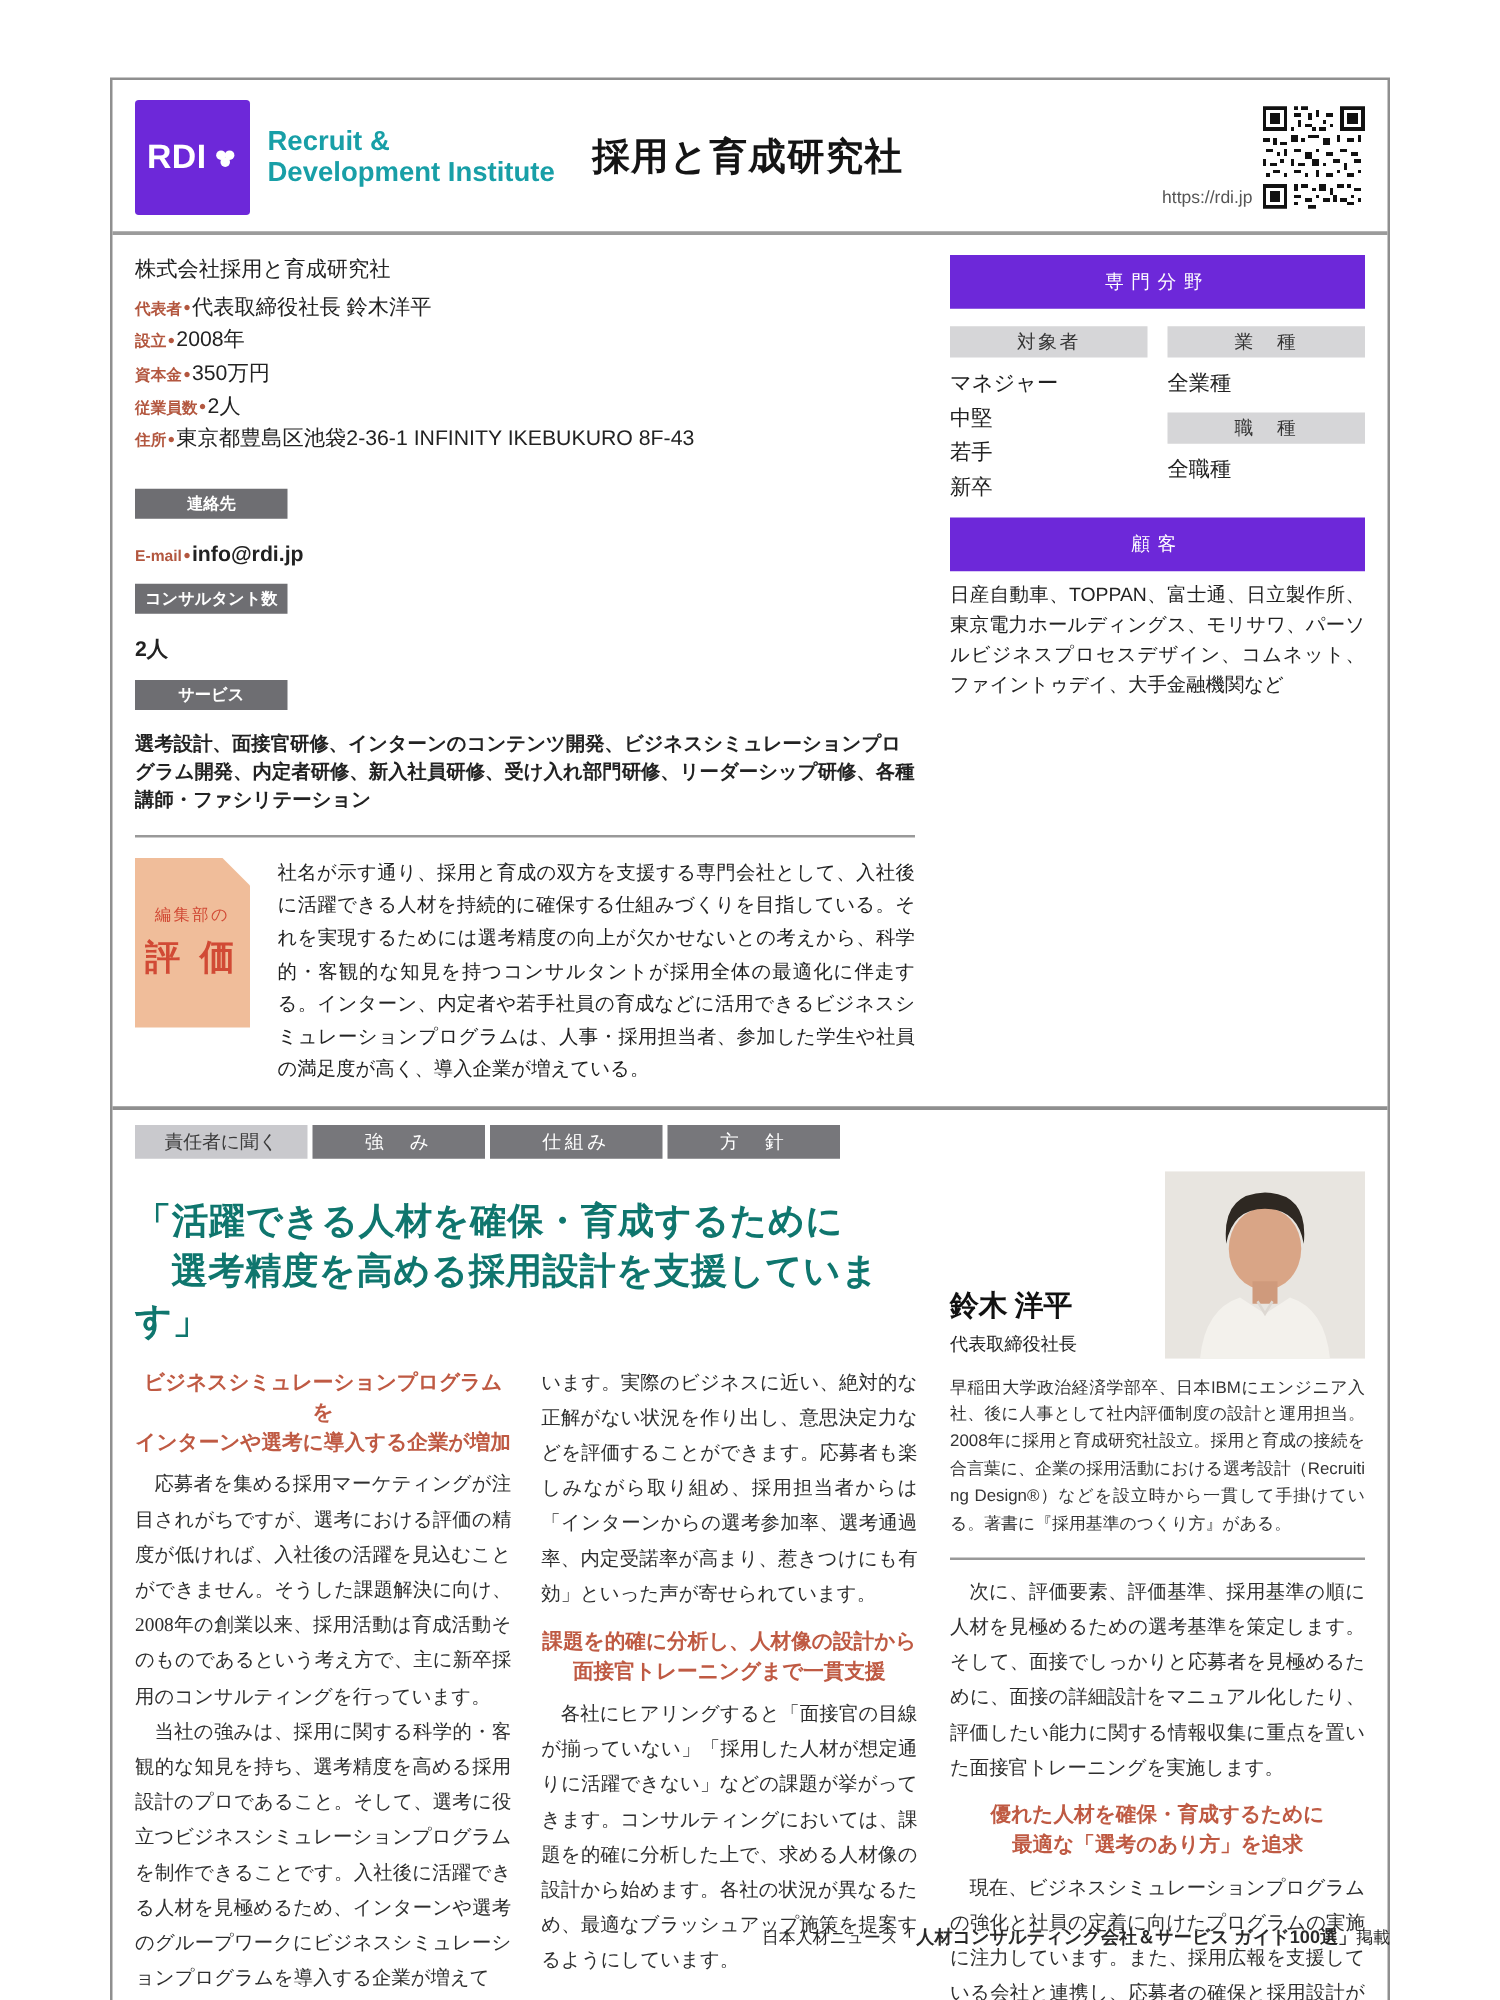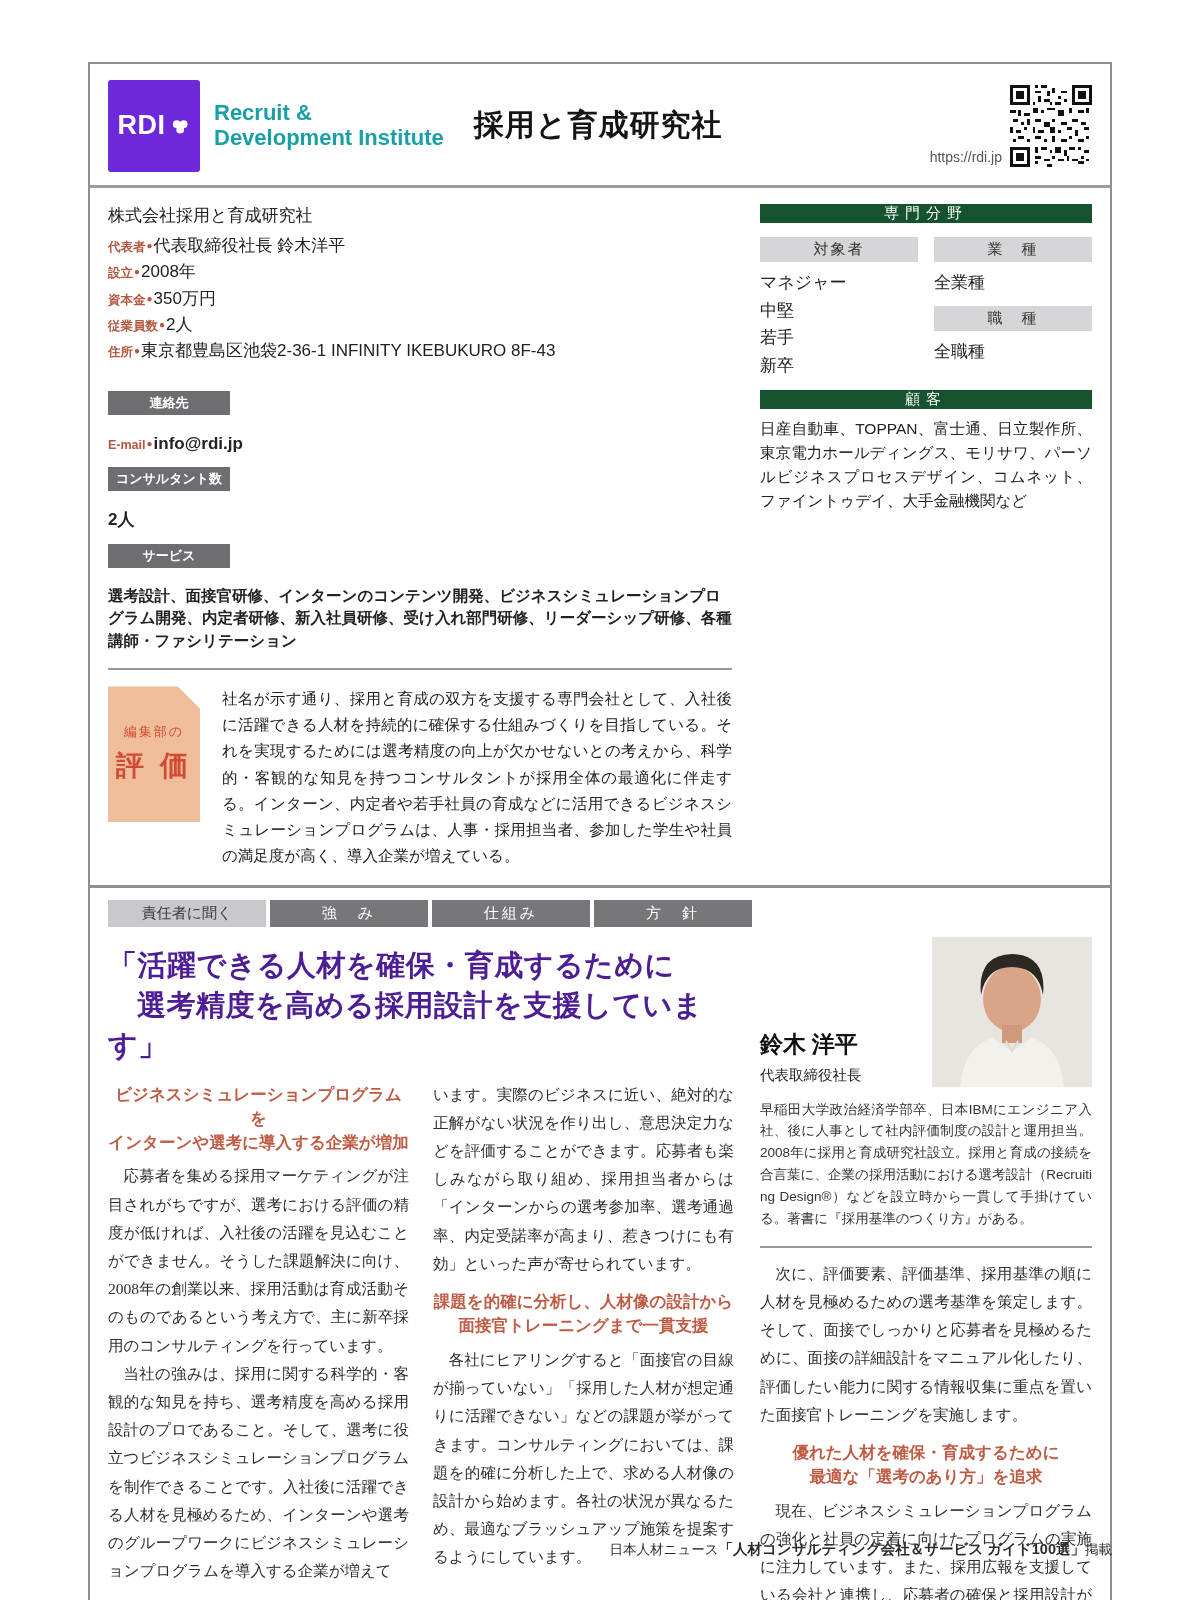--- a/index.html
+++ b/index.html
@@ -42,48 +42,48 @@
   .badge { width:92px; height:136px; background:#f0bd9a; flex:0 0 auto;
            clip-path:polygon(0 0, calc(100% - 22px) 0, 100% 22px, 100% 100%, 0 100%);
            display:flex; flex-direction:column; align-items:center; justify-content:center; gap:6px; }
   .badge-s { color:#d14a35; font-size:13px; letter-spacing:2px; }
   .badge-l { color:#d14a35; font-size:28px; font-weight:bold; letter-spacing:4px; }
   .ed-text { font-size:15.5px; line-height:1.68; font-weight:500; color:#222;
              text-align:justify; word-break:break-all; }
 
   
   .right-col { width:332px; flex:0 0 auto; }
-  .bar-dark { background:#14532d; color:#fff; text-align:center; font-size:15px;
-              letter-spacing:6px; padding:0 0; font-weight:500; }
+  .bar-dark { background:#6d28d9; color:#fff; text-align:center; font-size:15px;
+              letter-spacing:6px; padding:12px 0; font-weight:500; }
   .spec-grid { display:flex; gap:16px; margin-top:14px; }
   .spec-col { flex:1; }
   .bar-light { background:#d6d6d8; color:#333; text-align:center; font-size:15px;
                letter-spacing:2px; padding:3px 0; margin-bottom:8px; }
   .spec-val { font-size:17px; color:#222; line-height:1.5; margin-bottom:10px; }
   .spec-val.tight { margin-bottom:2px; }
   .clients-bar { margin-top:10px; }
   .clients { font-size:15.5px; line-height:1.55; color:#222; font-weight:500; margin-top:8px;
              text-align:justify; word-break:break-all; }
 
   .full-rule { height:3px; background:#8f8f8f; margin:14px -18px 0; }
 
   
   .tabs { display:flex; gap:4px; margin-top:12px; }
   .tab { height:27px; display:flex; align-items:center; justify-content:center;
-         font-size:15px; width:158px; }
+         font-size:15px; width:138px; }
   .tab.active { background:#c9c9cd; color:#3a3a3a; }
   .tab.rest { background:#77777b; color:#fff; letter-spacing:3px; }
 
   
   .main-flex { display:flex; gap:26px; margin-top:10px; }
   .left23 { flex:1; min-width:0; }
   .right3 { width:332px; flex:0 0 auto; }
 
   .headline { font-family:"Liberation Serif","DejaVu Serif",serif; font-size:29px; font-weight:bold;
-              color:#4c1d95; line-height:1.38; margin:8px 0 16px; letter-spacing:0.5px; }
+              color:#0f766e; line-height:1.38; margin:20px 0 16px; letter-spacing:0.5px; }
   .hl2 { padding-left:1em; }
 
   .cols2 { display:flex; gap:24px; }
   .c { flex:1; min-width:0; }
 
   p.serif { font-family:"Liberation Serif","DejaVu Serif",serif; font-size:15.5px; line-height:1.82;
             color:#2e2e2e; text-align:justify; word-break:break-all; }
   p.ind { text-indent:1em; }
   .red-sub { color:#bf5a43; font-size:16.5px; font-weight:bold; line-height:1.45; margin:2px 0 8px;text-align:center; }
   .red-sub.mt { margin-top:12px; }

